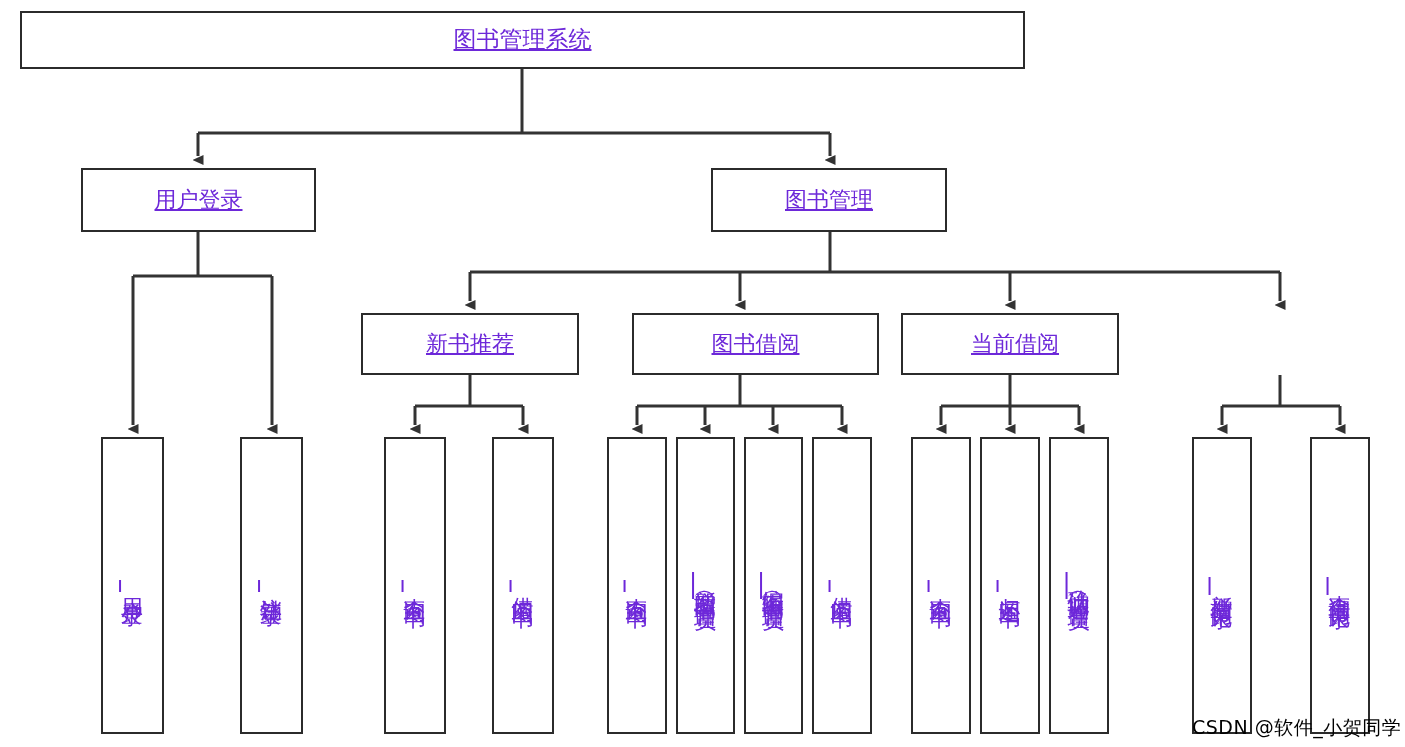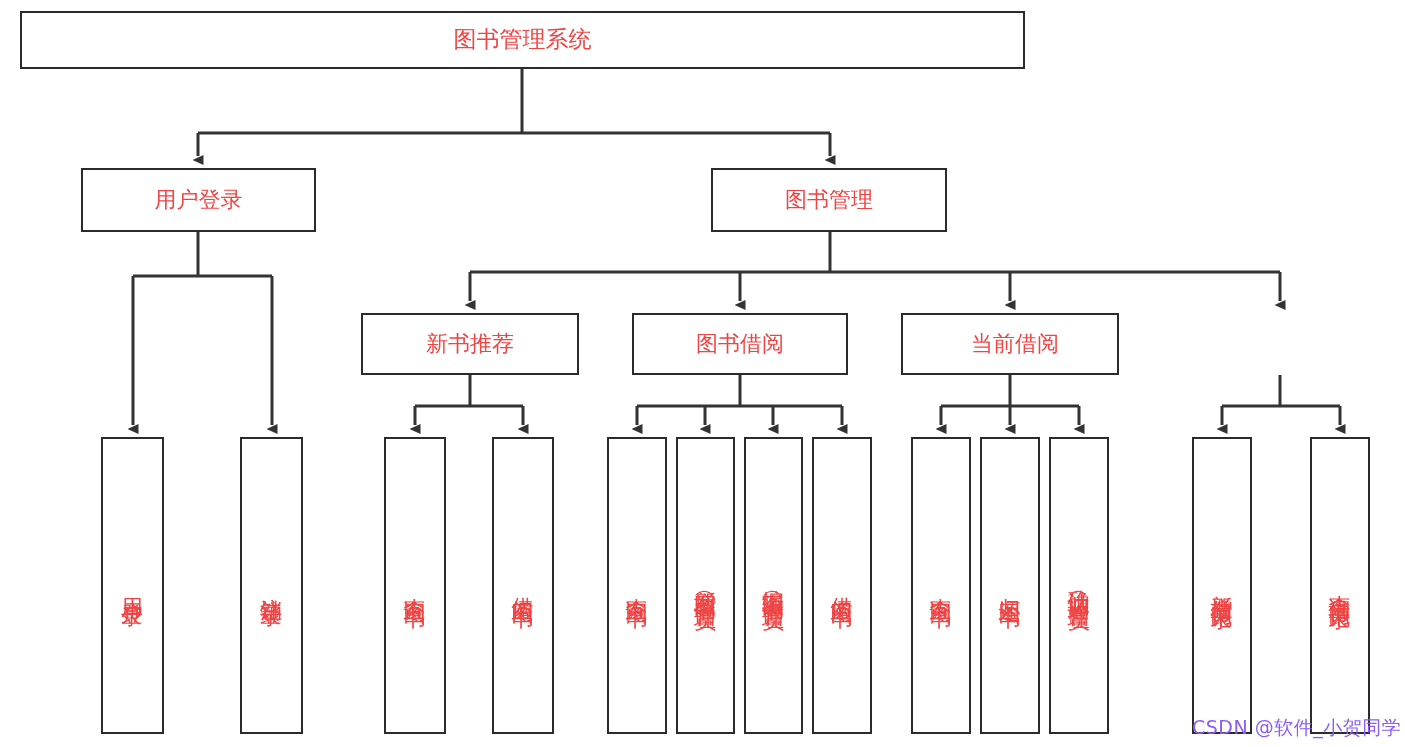--- a/index.html
+++ b/index.html
@@ -28,21 +28,22 @@
     pointer-events: none;
   }
   .node {
     position: absolute;
     box-sizing: border-box;
     background: #ffffff;
     border: 2.5px solid #2b2b2b;
     display: flex;
     align-items: center;
     justify-content: center;
-    color: #ef4444;
+    color: #6d28d9;
+    text-decoration: underline;
   }
   .node .label {
     text-align: center;
     line-height: 1.18;
     white-space: pre;
   }
   .node.horizontal .label {
     writing-mode: horizontal-tb;
     font-size: 22px;
   }
@@ -54,21 +55,21 @@
     writing-mode: vertical-rl;
     text-orientation: upright;
     font-size: 22px;
     letter-spacing: 3px;
     line-height: 1.05;
   }
   .node.root .label { font-size: 23px; }
 
   .watermark {
     position: absolute;
-    color: #8b5cf6;
+    color: #000000;
     font-size: 19px;
     letter-spacing: 0.5px;
     white-space: nowrap;
     font-family: "DejaVu Sans", "Liberation Sans", sans-serif;
   }
 </style>
 </head>
 <body>
 
 <div id="diagram-root">
@@ -130,21 +131,21 @@
   <div class="node horizontal" style="left:81px; top:168px; width:235px; height:64px;">
     <span class="label">用户登录</span>
   </div>
   <div class="node horizontal" style="left:361px; top:313px; width:218px; height:62px;">
     <span class="label">新书推荐</span>
   </div>
 
   <div class="node horizontal" style="left:711px; top:168px; width:236px; height:64px;">
     <span class="label">图书管理</span>
   </div>
-  <div class="node horizontal" style="left:632px; top:313px; width:216px; height:62px;">
+  <div class="node horizontal" style="left:632px; top:313px; width:247px; height:62px;">
     <span class="label">图书借阅</span>
   </div>
   <div class="node horizontal" style="left:901px; top:313px; width:218px; height:62px;padding-left:10px;">
     <span class="label">当前借阅</span>
   </div>
 
   <div class="node vertical" style="left:101px; top:437px; width:63px; height:297px;">
     <span class="label">用户登录</span>
   </div>
   <div class="node vertical" style="left:240px; top:437px; width:63px; height:297px;">

